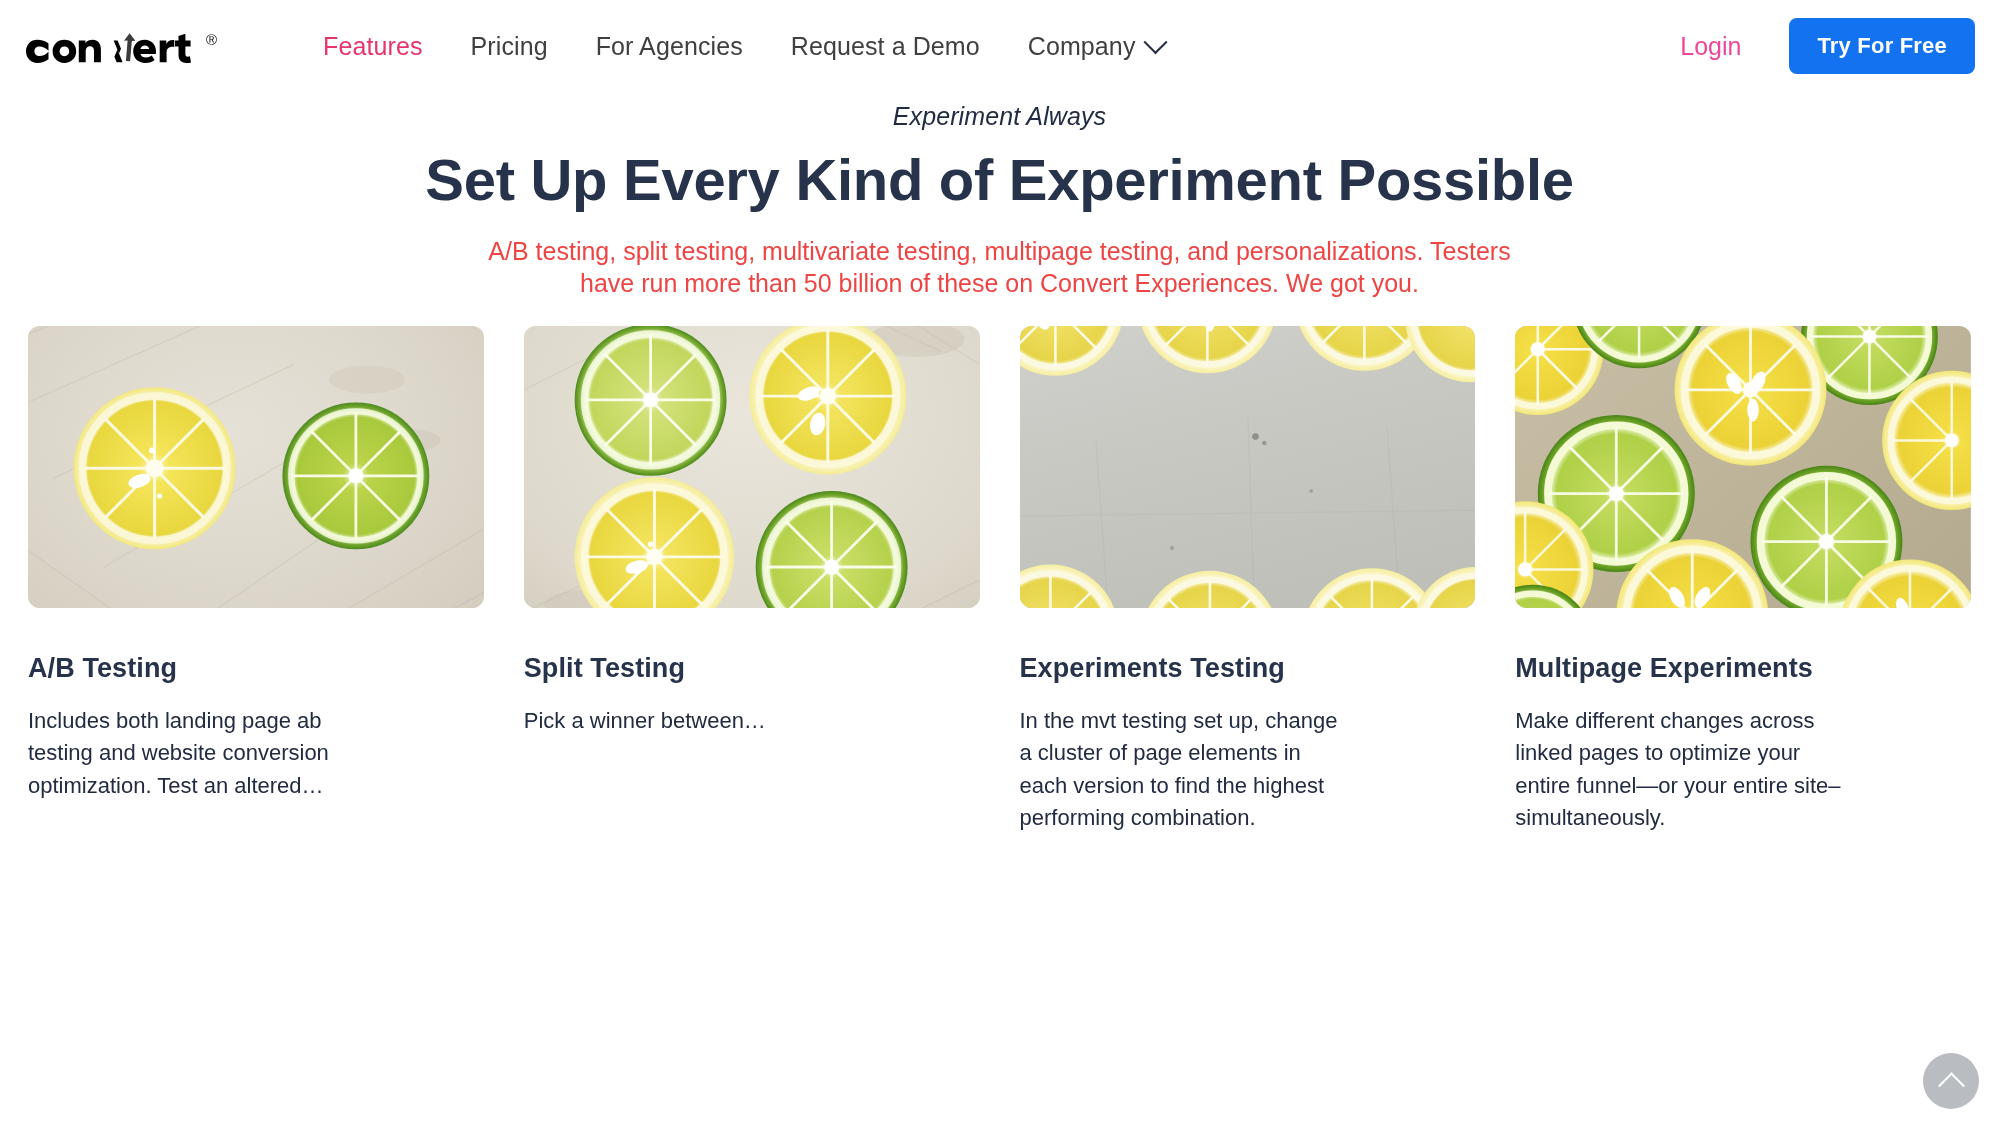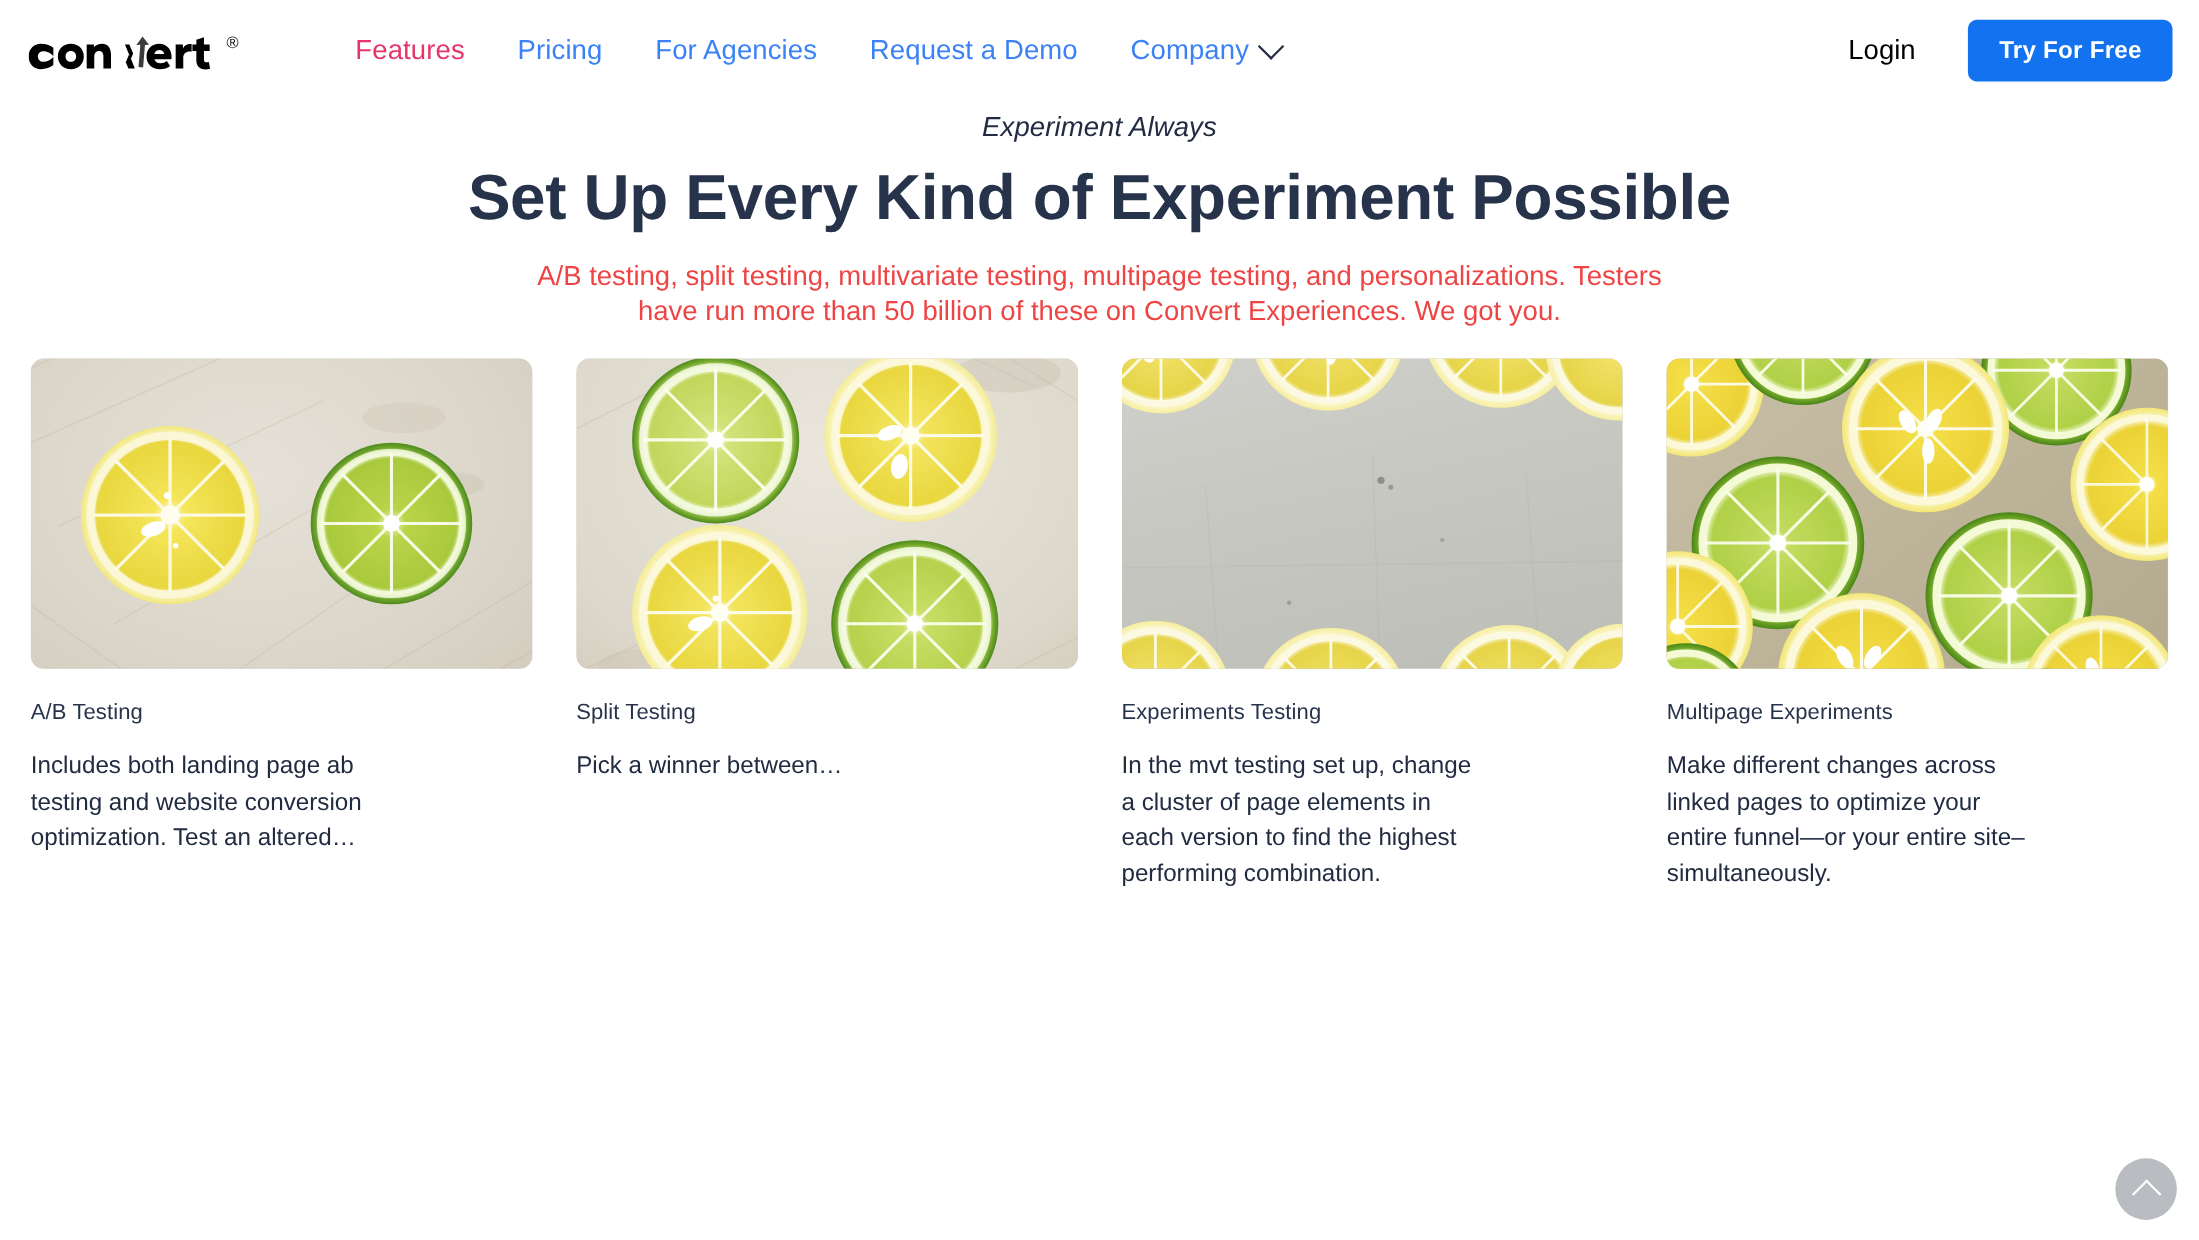--- a/index.html
+++ b/index.html
@@ -51,21 +51,21 @@
     display: flex;
     align-items: center;
     gap: 0px;
     flex: 1 1 auto;
   }
 
   .nav-link {
     font-size: 25px;
     line-height: 1;
     letter-spacing: .1px;
-    color: #3b82f6;
+    color: #404040;
     text-decoration: none;
     padding: 10px 24px;
     white-space: nowrap;
     cursor: pointer;
     display: inline-flex;
     align-items: center;
     gap: 12px;
   }
   .nav-link.active { color: #E5356B; }
 
@@ -80,21 +80,21 @@
 
   .header-right {
     display: flex;
     align-items: center;
     gap: 0;
     flex: 0 0 auto;
   }
 
   .login-link {
     font-size: 25px;
-    color: #000000;
+    color: #ec4899;
     text-decoration: none;
     padding: 10px 26px;
     cursor: pointer;
     white-space: nowrap;
   }
 
   .cta-button {
     background: #1272F0;
     color: #ffffff;
     font-size: 22px;
@@ -162,24 +162,24 @@
     width: 100%;
     height: 282px;
     border-radius: 12px;
     overflow: hidden;
     position: relative;
     background: #d8d4cc;
   }
   .card-img svg { display: block; width: 100%; height: 100%; }
 
   .card-title {
-    font-size: 20px;
-    font-weight: 400;
+    font-size: 27px;
+    font-weight: 700;
     color: #27334A;
-    margin-top: 28px;
+    margin-top: 44px;
     letter-spacing: .1px;
     line-height: 1.2;
   }
 
   .card-desc {
     font-size: 22px;
     line-height: 1.48;
     color: #212B41;
     margin-top: 20px;
     max-width: 330px;

